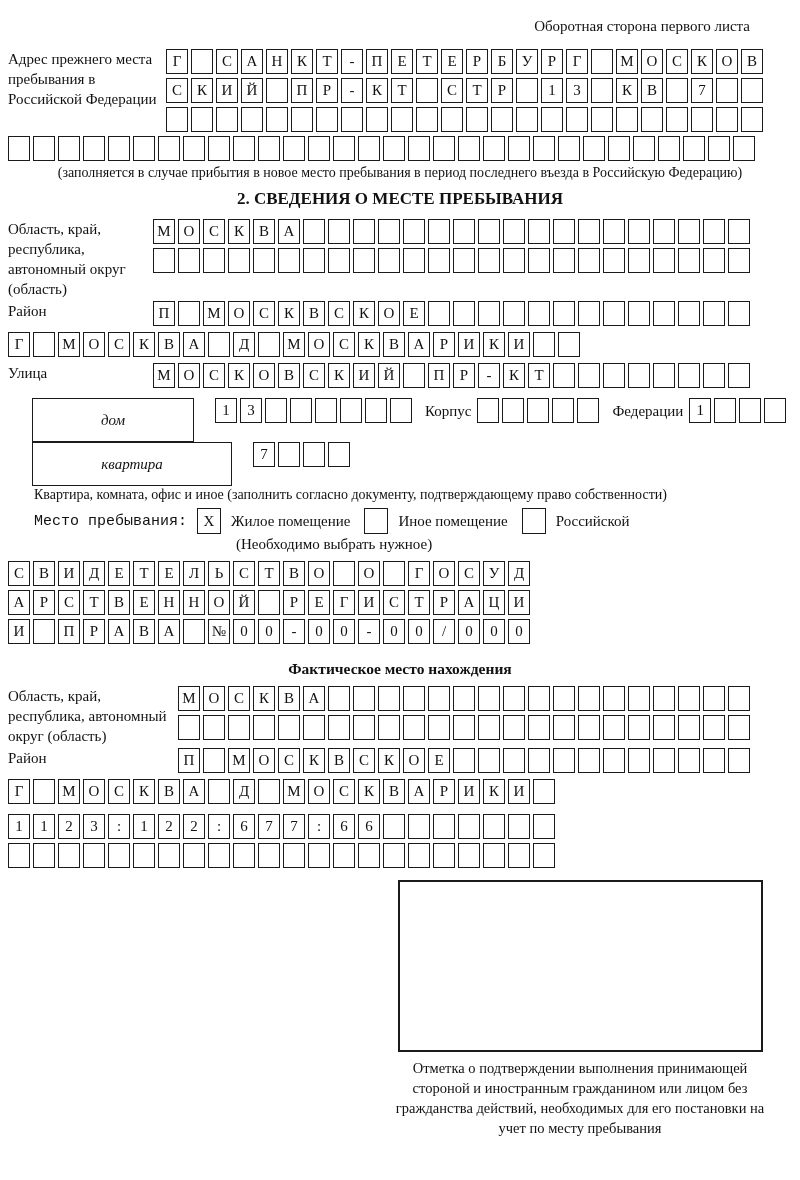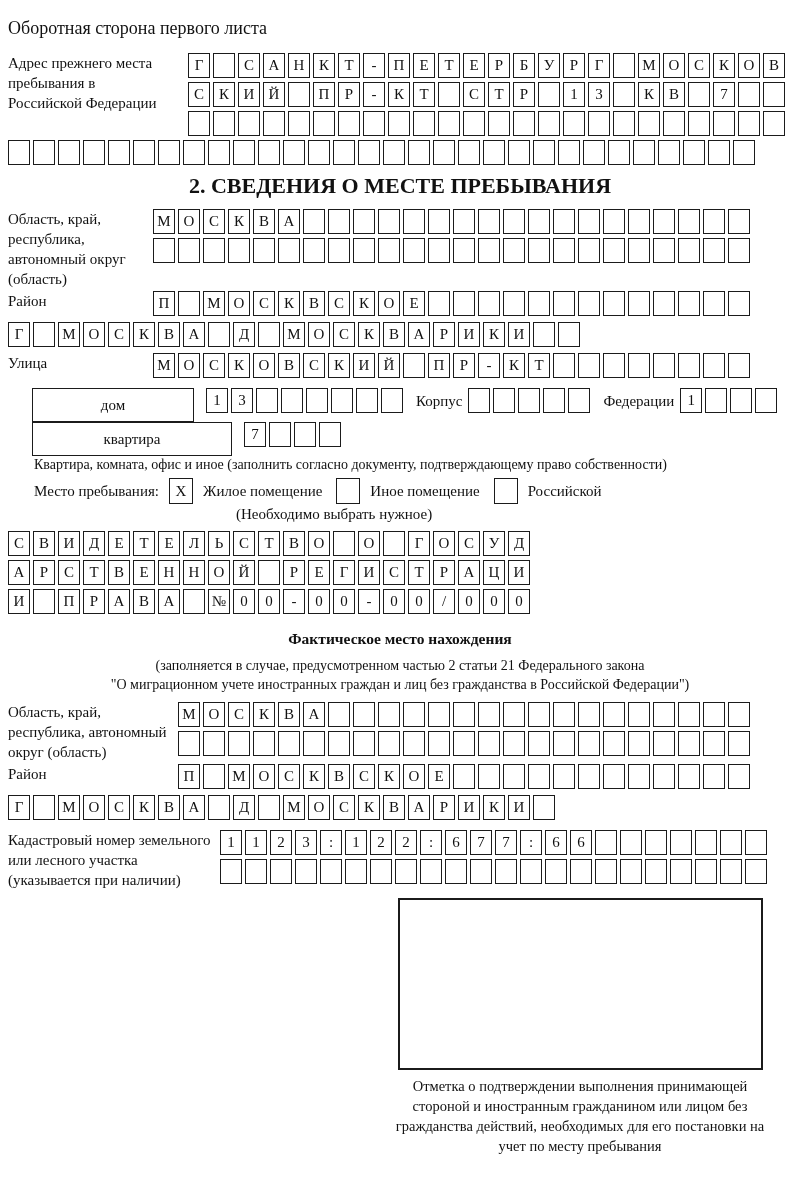--- a/index.html
+++ b/index.html
@@ -4,74 +4,74 @@
 <style>
   * { box-sizing: border-box; }
   html, body { margin: 0; padding: 0; }
   body {
     width: 800px; height: 1180px; background: #ffffff; color: #111;
     font-family: "Liberation Serif", "DejaVu Serif", serif;
     overflow: hidden;
   }
   .page { padding: 10px 8px 0 8px; position: relative; }
 
-  .hdr-note { text-align: left; padding-right: 42px; font-size: 18px; margin-top: 8px; }
+  .hdr-note { text-align: right; padding-right: 42px; font-size: 15px; margin-top: 8px; }
 
   .frow { display: flex; align-items: flex-start; }
   .flabel { font-size: 15px; line-height: 20px; flex: 0 0 auto; }
   .w150 { width: 158px; }
   .w145 { width: 145px; }
   .w175 { width: 175px; }
   .w170 { width: 170px; }
   .w212 { width: 212px; }
   .w235 { width: 235px; }
 
   .cellrow { display: flex; margin-bottom: 4px; }
   .cell {
     width: 22px; height: 25px; border: 1.6px solid #1b1b1b; margin-right: 3px;
     display: flex; align-items: center; justify-content: center;
     font-size: 15px; flex: 0 0 auto; background: #fff;
   }
 
   .center-note { text-align: center; font-size: 14px; margin: 2px 0 6px 0; }
-  .sec-title { text-align: center; font-weight: bold; font-size: 22px; margin: 8px 0 10px 0; }
+  .sec-title { text-align: center; font-weight: bold; font-size: 17px; margin: 8px 0 10px 0; }
 
   .typebox {
-    border: 1.6px solid #1b1b1b; height: 34px; display: flex; align-items: center;
-    justify-content: center; font-size: 15px; margin-right: 12px; flex: 0 0 auto;
+    border: 1.6px solid #1b1b1b; height: 44px; display: flex; align-items: center;
+    justify-content: center; font-size: 15px; margin-right: 21px; flex: 0 0 auto; font-style: italic;
   }
   .typebox.dom { width: 162px; margin-left: 24px; }
   .typebox.kv  { width: 200px; margin-left: 24px; }
   .inline-label { font-size: 15px; line-height: 26px; margin: 0 6px 0 10px; flex: 0 0 auto; }
 
   .small-caption { font-size: 14px; margin: 1px 0 5px 26px; }
 
   .stayrow { align-items: center; margin: 4px 0 2px 26px; }
-  .stayrow .lbl { font-size: 15px; margin-right: 10px; }
+  .stayrow .lbl { font-size: 15px; margin-right: 10px; font-family: Liberation Mono, monospace; }
   .checkbox {
     width: 24px; height: 26px; border: 1.6px solid #1b1b1b; display: flex;
     align-items: center; justify-content: center; font-size: 15px; flex: 0 0 auto;
   }
   .stayrow .optlbl { font-size: 15px; margin: 0 14px 0 10px; }
   .choose-note { font-size: 15px; margin: 2px 0 8px 228px; }
 
   .big-title { text-align: center; font-weight: bold; font-size: 15.5px; margin: 12px 0 8px 0; }
   .law-note { text-align: center; font-size: 14px; line-height: 19px; margin-bottom: 8px; }
 
   .stamp-box {
     border: 2px solid #1b1b1b; width: 365px; height: 172px;
     margin: 8px 0 6px 390px; background: #fff;
   }
   .stamp-caption {
     width: 392px; margin-left: 376px; text-align: center;
     font-size: 14.5px; line-height: 20px;
   }
 
   .mt6 { margin-top: 6px; }
-  .mt14 { margin-top: 14px; gap: 22px; }
+  .mt14 { margin-top: 14px; }
   .grp { margin-bottom: 2px; }
 </style>
 </head>
 <body>
 
 <div class="page">
 
   <div class="hdr-note">Оборотная сторона первого листа</div>
 
   <div class="frow mt14">
@@ -182,20 +182,21 @@
       <div class="cell"></div>
       <div class="cell"></div>
       <div class="cell"></div>
       <div class="cell"></div>
       <div class="cell"></div>
       <div class="cell"></div>
       <div class="cell"></div>
       <div class="cell"></div>
       <div class="cell"></div>
     </div>
+  <div class="center-note">(заполняется в случае прибытия в новое место пребывания в период последнего въезда в Российскую Федерацию)</div>
 
   <div class="sec-title">2. СВЕДЕНИЯ О МЕСТЕ ПРЕБЫВАНИЯ</div>
 
   <div class="frow grp">
     <div class="flabel w145">Область, край, республика, автономный округ (область)</div>
     <div>
       <div class="cellrow">
           <div class="cell">М</div>
           <div class="cell">О</div>
           <div class="cell">С</div>
@@ -457,24 +458,20 @@
           <div class="cell">0</div>
           <div class="cell">/</div>
           <div class="cell">0</div>
           <div class="cell">0</div>
           <div class="cell">0</div>
         </div>
     </div>
   </div>
 
   <div class="big-title">Фактическое место нахождения</div>
-  <div class="law-note">
-    <div>(заполняется в случае, предусмотренном частью 2 статьи 21 Федерального закона</div>
-    <div>"О миграционном учете иностранных граждан и лиц без гражданства в Российской Федерации")</div>
-  </div>
 
   <div class="frow grp">
     <div class="flabel w170">Область, край, республика, автономный округ (область)</div>
     <div>
       <div class="cellrow">
           <div class="cell">М</div>
           <div class="cell">О</div>
           <div class="cell">С</div>
           <div class="cell">К</div>
           <div class="cell">В</div>
@@ -575,21 +572,20 @@
         <div class="cell">А</div>
         <div class="cell">Р</div>
         <div class="cell">И</div>
         <div class="cell">К</div>
         <div class="cell">И</div>
         <div class="cell"></div>
       </div>
   </div>
 
   <div class="frow grp mt6">
-    <div class="flabel w212">Кадастровый номер земельного или лесного участка (указывается при наличии)</div>
     <div>
       <div class="cellrow">
           <div class="cell">1</div>
           <div class="cell">1</div>
           <div class="cell">2</div>
           <div class="cell">3</div>
           <div class="cell">:</div>
           <div class="cell">1</div>
           <div class="cell">2</div>
           <div class="cell">2</div>

